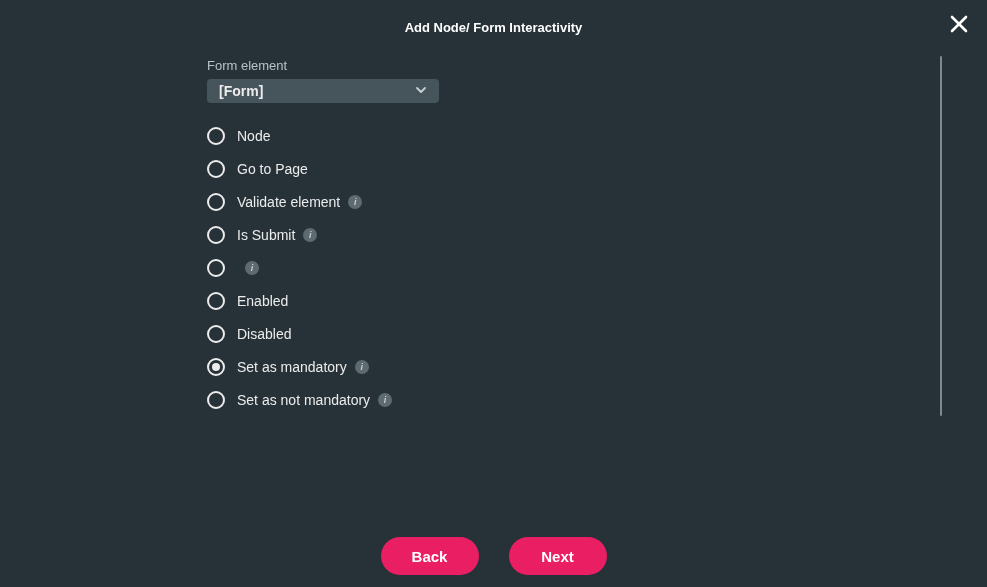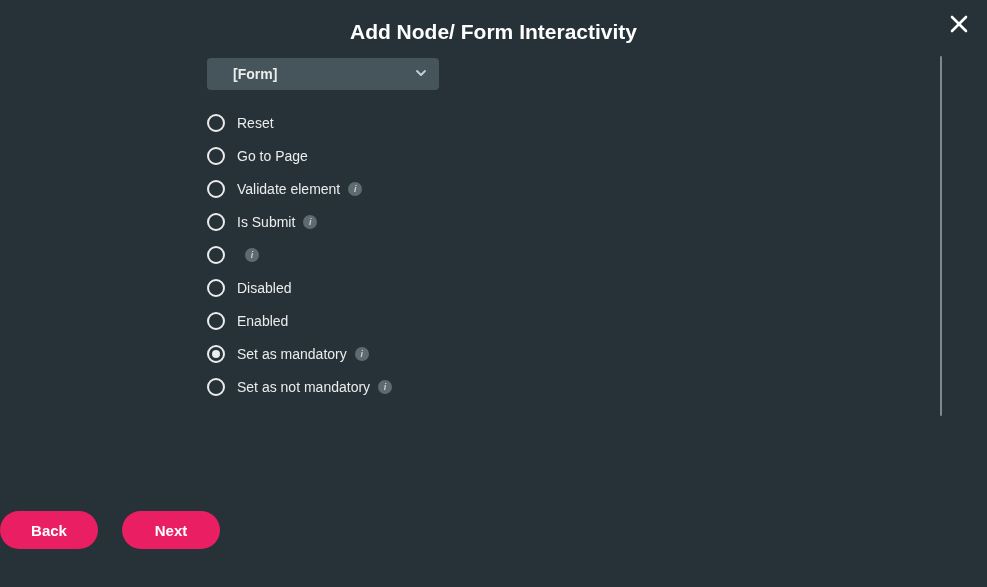--- a/index.html
+++ b/index.html
@@ -15,21 +15,21 @@
       position:absolute;
       right:16px;top:12px;
       width:24px;height:24px;
       cursor:pointer;
       display:flex;align-items:center;justify-content:center;
     }
     .close-btn svg{stroke:#fff;}
     .dlg-title{
       text-align:center;
       font-weight:700;
-      font-size:21px;
+      font-size:13px;
       padding-top:20px;
       color:#fff;
     }
     .scroll-track{
       position:absolute;
       right:45px;top:56px;
       width:2px;height:360px;
       background:#7b8a92;
       border-radius:1px;
     }
@@ -39,25 +39,25 @@
       width:725px;
       height:444px;
       overflow:hidden;
     }
     .field-label{
       font-size:13px;
       color:#b7c2c7;
       margin-bottom:6px;
     }
     .select{
-      width:232px;height:32px;
+      width:232px;height:24px;
       background:#46545c;
       border-radius:4px;
       display:flex;align-items:center;
-      padding:0 26px;
+      padding:0 12px;
       cursor:pointer;
       position:relative;
     }
     .select-value{
       font-weight:700;
       font-size:14px;
       color:#ececec;
     }
     .select .chev{
       position:absolute;right:12px;top:50%;transform:translateY(-50%);
@@ -94,23 +94,23 @@
       border-radius:50%;
       background:#5d6a70;
       color:#c8d0d3;
       font-size:9px;
       font-weight:700;
       font-style:italic;
       cursor:help;
     }
     .footer{
       position:absolute;
-      bottom:38px;left:0;right:0;
-      display:flex;
-      gap:24px;
+      bottom:12px;left:0;right:0;
+      display:flex;justify-content:center;
+      gap:30px;
     }
     .btn{
       min-width:98px;height:38px;
       border:none;border-radius:19px;
       background:#e91e63;
       color:#fff;
       font-weight:700;
       font-size:15px;
       cursor:pointer;
       padding:0 24px;
@@ -129,33 +129,34 @@
     <line x1="3" y1="3" x2="17" y2="17" stroke-width="2.6" stroke-linecap="round"></line>
     <line x1="17" y1="3" x2="3" y2="17" stroke-width="2.6" stroke-linecap="round"></line>
   </svg>
 </div>
 
 <div class="dlg-title">Add Node/ Form Interactivity</div>
 
 <div class="scroll-track"></div>
 
 <div class="content">
+  <div class="field-label">Form element</div>
   <div class="select">
     <span class="select-value">[Form]</span>
     <span class="chev">
       <svg width="12" height="12" viewBox="0 0 12 12" fill="none">
           <path d="M2 4l4 4 4-4" stroke="#c8d0d3" stroke-width="1.8" stroke-linecap="round" stroke-linejoin="round"></path>
         </svg>
     </span>
   </div>
 
   <div class="options" id="options-container">
       <div class="radio-row" data-selected="false">
         <span class="radio-outer"></span>
-        <span class="radio-label">Reset</span>
+        <span class="radio-label">Node</span>
       </div>
       <div class="radio-row" data-selected="false">
         <span class="radio-outer"></span>
         <span class="radio-label">Go to Page</span>
       </div>
       <div class="radio-row" data-selected="false">
         <span class="radio-outer"></span>
         <span class="radio-label">Validate element</span>
         <span class="info-badge">i</span>
       </div>
@@ -163,25 +164,25 @@
         <span class="radio-outer"></span>
         <span class="radio-label">Is Submit</span>
         <span class="info-badge">i</span>
       </div>
       <div class="radio-row" data-selected="false">
         <span class="radio-outer"></span>
         <span class="info-badge">i</span>
       </div>
       <div class="radio-row" data-selected="false">
         <span class="radio-outer"></span>
+        <span class="radio-label">Enabled</span>
+      </div>
+      <div class="radio-row" data-selected="false">
+        <span class="radio-outer"></span>
         <span class="radio-label">Disabled</span>
-      </div>
-      <div class="radio-row" data-selected="false">
-        <span class="radio-outer"></span>
-        <span class="radio-label">Enabled</span>
       </div>
       <div class="radio-row" data-selected="true">
         <span class="radio-outer">
           <span class="radio-inner"></span>
         </span>
         <span class="radio-label">Set as mandatory</span>
         <span class="info-badge">i</span>
       </div>
       <div class="radio-row" data-selected="false">
         <span class="radio-outer"></span>

